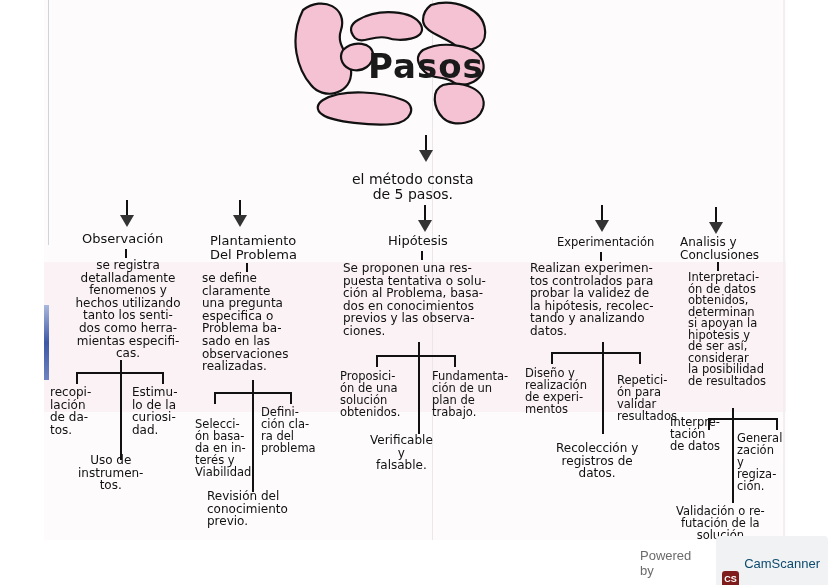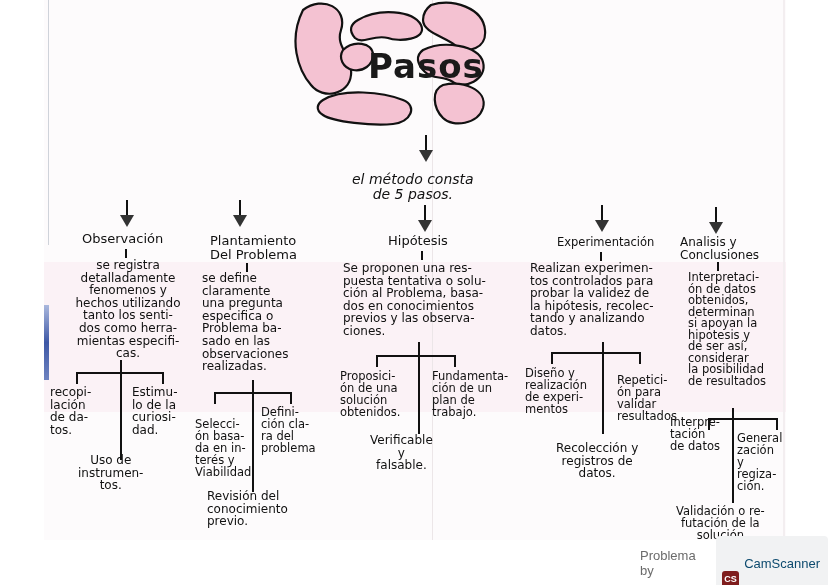--- a/index.html
+++ b/index.html
@@ -53,21 +53,21 @@
     <path d="M30 100 C50 88 90 92 110 100 C125 106 118 122 100 124 C80 126 40 122 30 115 C22 110 24 104 30 100Z"></path>
     <path d="M150 85 C170 80 195 90 190 108 C185 124 160 128 150 118 C140 108 138 90 150 85Z"></path>
   </g>
 </svg>
 <div class="pasos">Pasos</div>
 
 <div class="arrow" style="left:419px;top:135px;height:28px;">
   <div class="stem" style="height:16px;"></div>
     <div class="head" style="top:15px;"></div>
 </div>
-<div class="t" style="left:352px;top:172px;font-size:14px;text-align:center;font-style:italic;">el método consta
+<div class="t" style="left:352px;top:172px;font-size:14px;text-align:center;">el método consta
 de 5 pasos.</div>
 
 <div class="arrow" style="left:120px;top:200px;height:28px;">
     <div class="stem" style="height:16px;"></div>
     <div class="head" style="top:15px;"></div>
   </div>
 <div class="arrow" style="left:233px;top:200px;height:28px;">
     <div class="stem" style="height:16px;"></div>
     <div class="head" style="top:15px;"></div>
   </div>
@@ -218,18 +218,18 @@
   <div class="t small" style="left:737px;top:432px;width:46px;overflow:hidden;">Generali-
 zación y
 regiza-
 ción.</div>
   <div class="t small" style="left:676px;top:505px;text-align:center;height:34px;overflow:hidden;">Validación o re-
 futación de la
 solución</div>
 </div>
 
 <div class="footer">
-  <span class="powered">Problema by</span>
+  <span class="powered">Powered by</span>
   <div class="cs-badge">
     <span class="cs-logo">CS</span>
     <span class="cs-name">CamScanner</span>
   </div>
 </div>
 
 </body></html>

